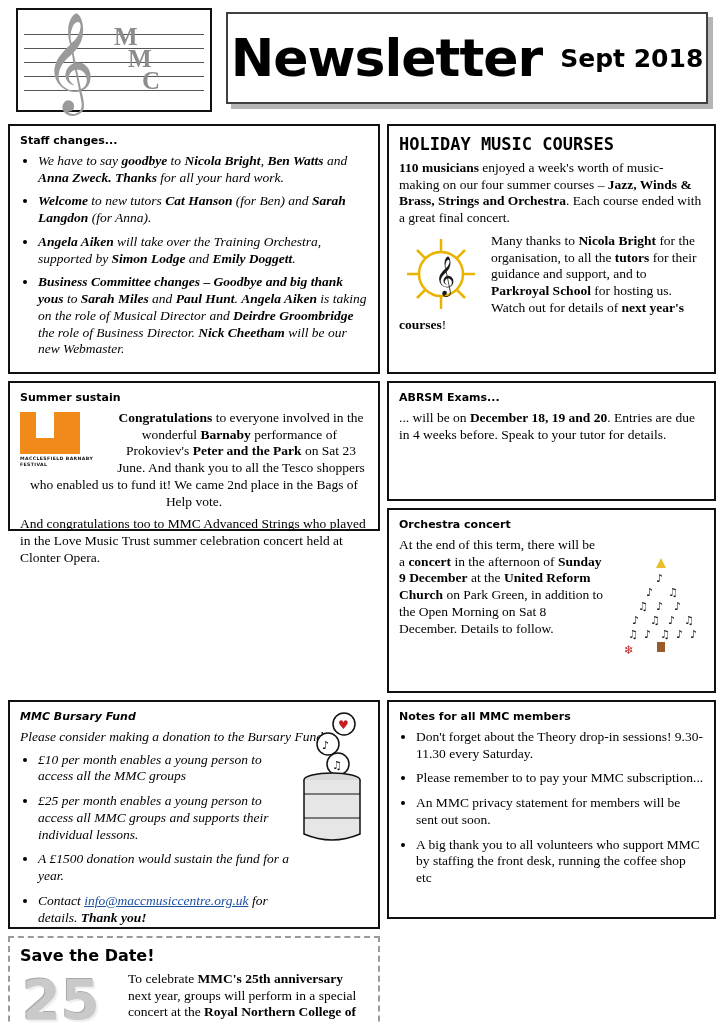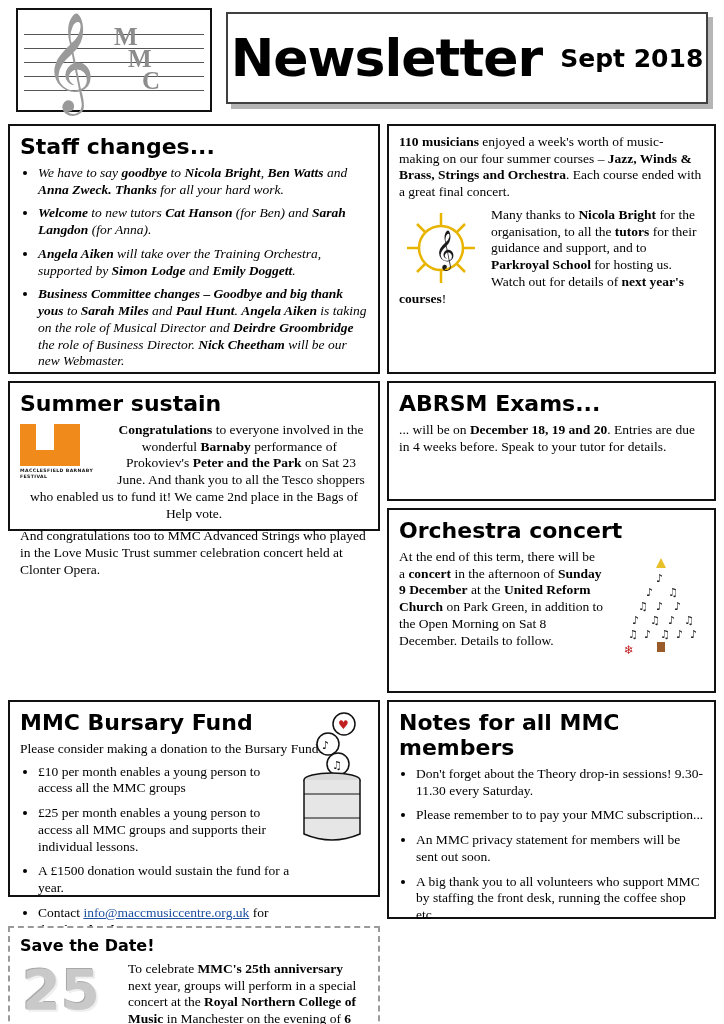--- a/index.html
+++ b/index.html
@@ -108,21 +108,21 @@
   .box {
     border: 2px solid #111;
     background: #fff;
     box-sizing: border-box;
     padding: 8px 10px 8px 10px;
     margin: 0 0 7px 0;
   }
   .box h2 {
     margin: 0 0 6px 0;
     font-family: "DejaVu Sans", sans-serif;
-    font-size: 22px;
+    font-size: 11px;
     font-weight: bold;
     letter-spacing: 0;
   }
   .box p {
     margin: 0 0 6px 0;
     font-size: 13.5px;
     line-height: 1.24;
   }
   .box ul {
     margin: 2px 0 2px 0;
@@ -196,21 +196,21 @@
   #christmas { height: 185px; position: relative; }
   .xmas-tree {
     position: absolute;
     right: 8px;
     top: 44px;
     width: 90px;
     height: 108px;
   }
 
   
-  #bursary { height: 197px; position: relative; }
+  #bursary { height: 229px; position: relative; font-style: italic; }
   .bin-icon {
     position: absolute;
     right: 8px;
     top: 8px;
     width: 76px;
     height: 140px;
   }
   #bursary ul { padding-left: 18px; }
   #bursary li { margin-bottom: 8px; }
 
@@ -280,20 +280,21 @@
             <b>Angela Aiken</b> will take over the Training Orchestra, supported by <b>Simon Lodge</b> and <b>Emily Doggett</b>.
           </li>
           <li>
             <b>Business Committee changes – Goodbye and big thank yous</b> to <b>Sarah Miles</b> and <b>Paul Hunt</b>. <b>Angela Aiken</b> is taking on the role of Musical Director and <b>Deirdre Groombridge</b> the role of Business Director. <b>Nick Cheetham</b> will be our new Webmaster.
           </li>
         </ul>
       </div>
     </div>
     <div class="col-right">
       <div class="box" id="holiday-courses">
+        <h2>HOLIDAY MUSIC COURSES</h2>
         <div class="hc-body">
           <p>
             <b>110 musicians</b> enjoyed a week's worth of music-making on our four summer courses – <b>Jazz, Winds &amp; Brass, Strings and Orchestra</b>. Each course ended with a great final concert.
           </p>
           <div class="sun-icon">
             <svg width="84" height="78" viewBox="0 0 84 78">
               <g stroke="#e8b400" stroke-width="2.5" fill="none">
                 <line x1="42" y1="4" x2="42" y2="16"></line>
                 <line x1="42" y1="62" x2="42" y2="74"></line>
                 <line x1="8" y1="39" x2="20" y2="39"></line>

